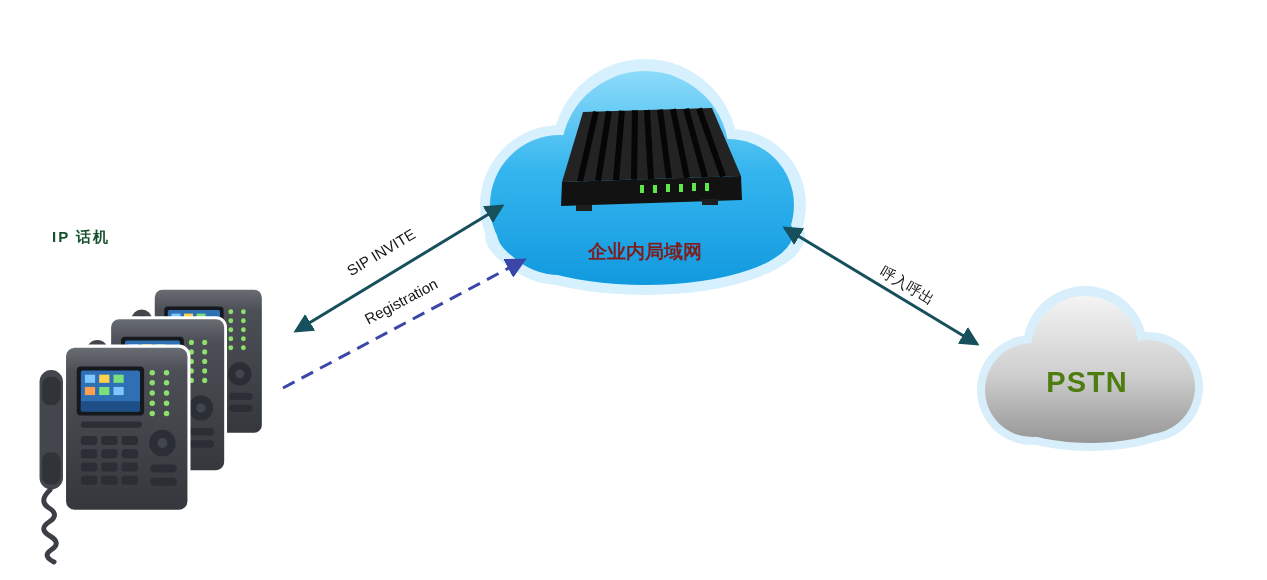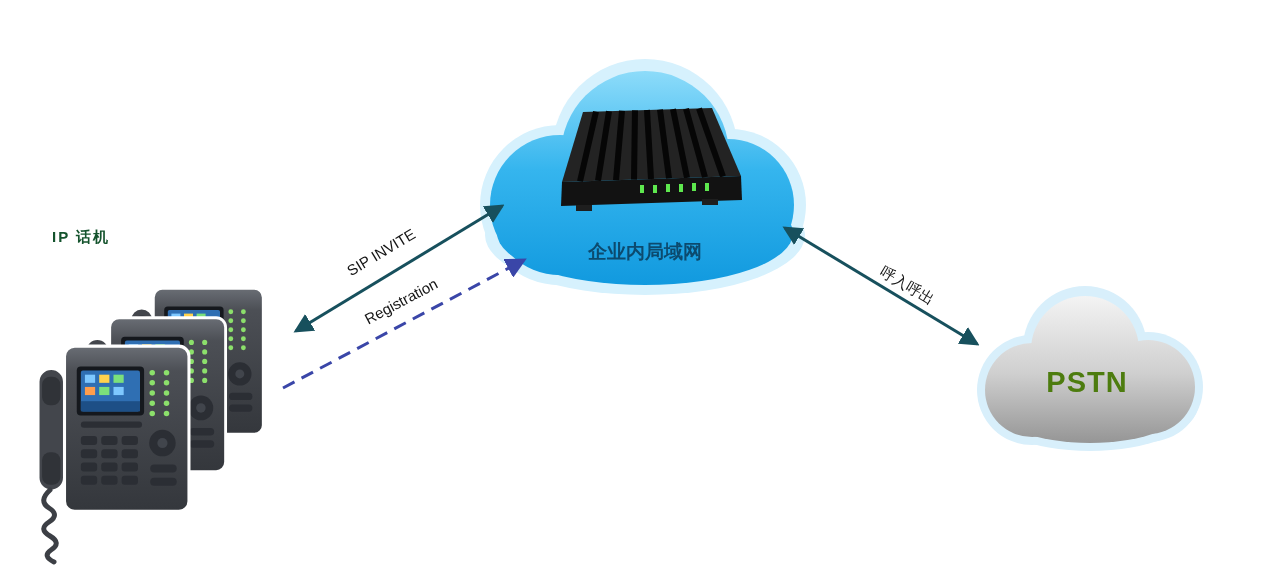--- a/index.html
+++ b/index.html
@@ -8,21 +8,21 @@
     width: 1267px;
     height: 580px;
     background: #ffffff;
     overflow: hidden;
     font-family: "Liberation Sans", sans-serif;
   }
   .canvas svg { position: absolute; left: 0; top: 0; }
   .label { position: absolute; white-space: nowrap; color: #111; }
   .node-label { font-weight: bold; }
   .ip-phones-label { left: 52px; top: 228px; font-size: 15px; letter-spacing: 2px; color: #14532d; }
-  .lan-label  { left: 645px; top: 252px; transform: translate(-50%,-50%); font-size: 19px; color: #0c4a6e; }
+  .lan-label  { left: 645px; top: 252px; transform: translate(-50%,-50%); font-size: 19px; color: #7f1d1d; }
   .pstn-label { left: 1087px; top: 382px; transform: translate(-50%,-50%); font-size: 29px; letter-spacing: 1px; color: #4d7c0f; }
   .edge-label { font-size: 15px; color: #141414; }
   .sip-label  { left: 381px; top: 252px; transform: translate(-50%,-50%) rotate(-31deg); }
   .reg-label  { left: 401px; top: 301px; transform: translate(-50%,-50%) rotate(-28deg); }
   .call-label { left: 907px; top: 286px; transform: translate(-50%,-50%) rotate(31deg); }
 </style>
 </head>
 <body>
 
 <div class="canvas">

